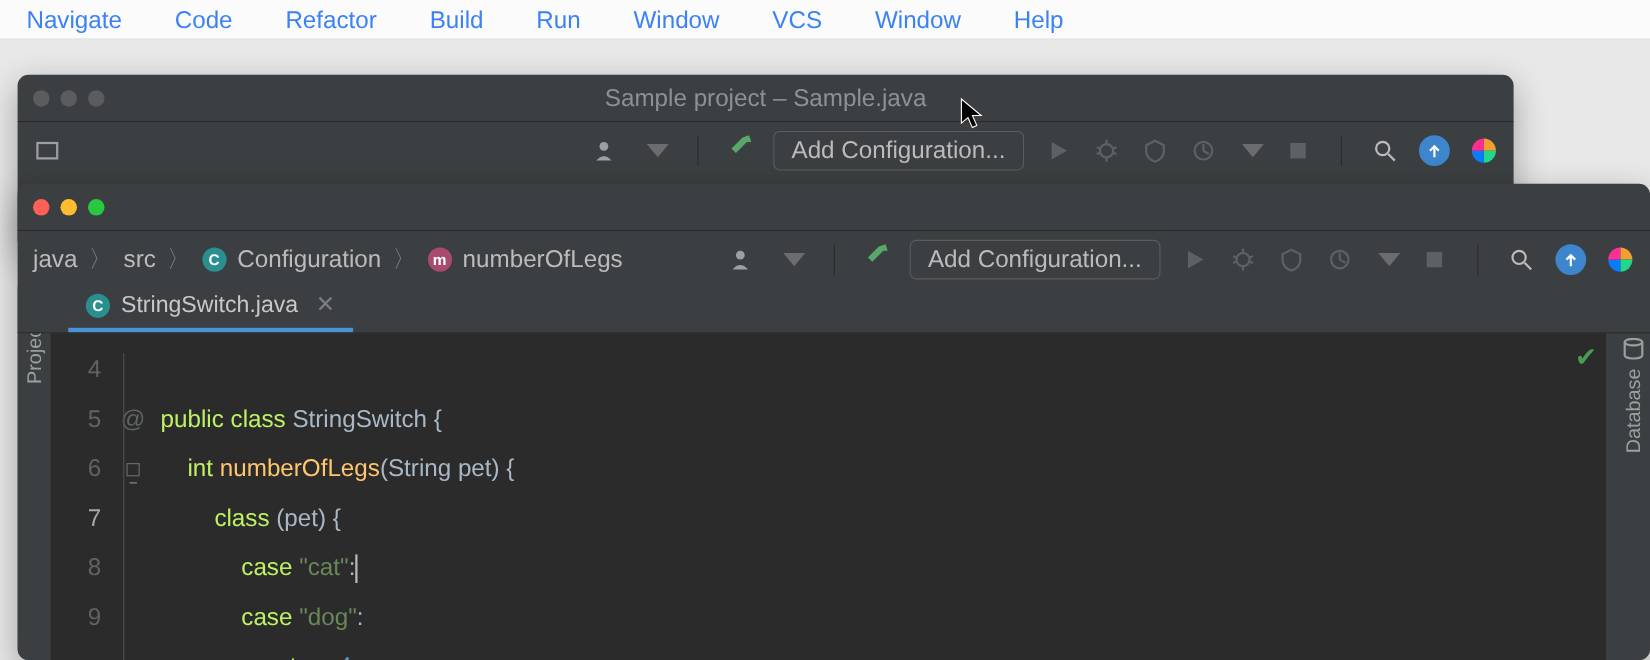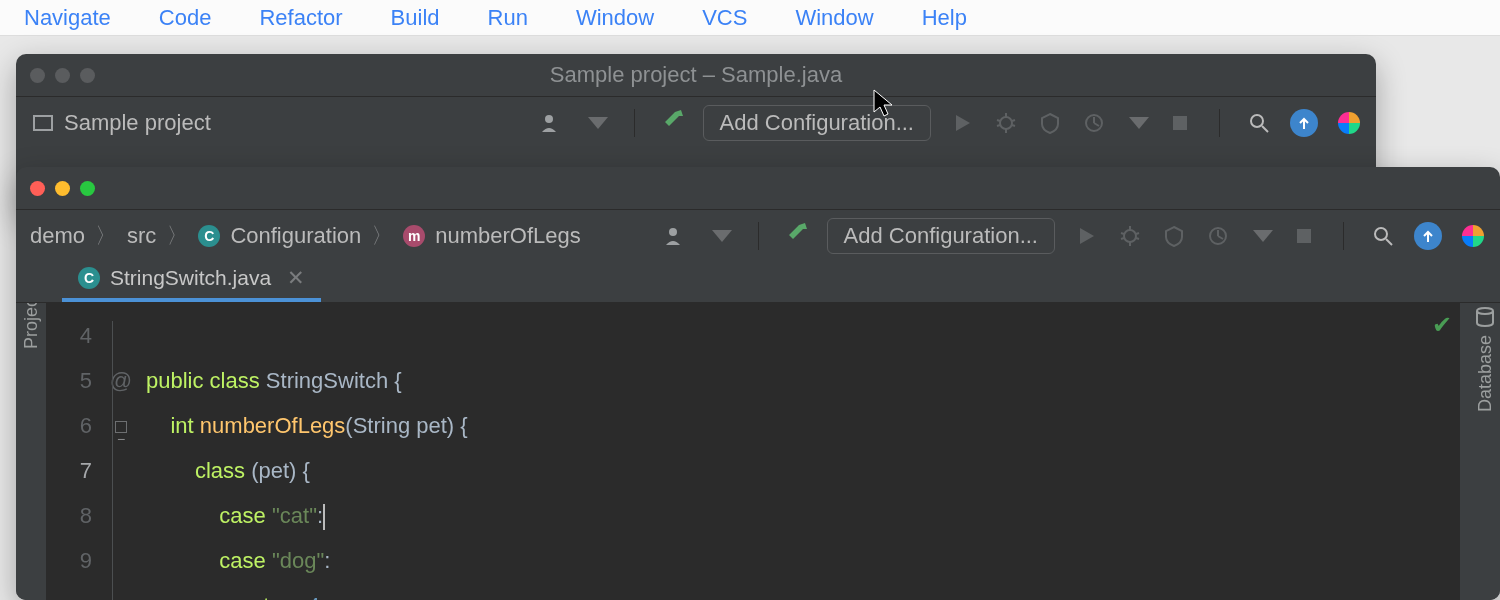--- a/index.html
+++ b/index.html
@@ -4,21 +4,21 @@
 <style>
 * { margin:0; padding:0; box-sizing:border-box; font-family:-apple-system,BlinkMacSystemFont,"Segoe UI",sans-serif; }
 body { width:1500px; height:600px; background:#e8e8e8; overflow:hidden; position:relative; }
 
 
 .sysmenu { height:36px; display:flex; align-items:center; padding:0 0; font-size:22px; color:#3b82f6; background:#fbfbfb; border-bottom:1px solid #ddd; }
 .sysmenu span { padding:0 24px; }
 
 
 .win { position:absolute; background:#3c3f41; border-radius:10px; overflow:hidden; box-shadow:0 10px 30px rgba(0,0,0,.3); }
-.win1 { left:16px; top:54px; width:1360px; height:160px; }
+.win1 { left:16px; top:68px; width:1360px; height:160px; }
 .win2 { left:16px; top:167px; width:1484px; height:433px; }
 
 .titlebar { height:42px; display:flex; align-items:center; padding:0 14px; color:#8e9193; font-size:22px; position:relative; }
 .tbtn { width:15px; height:15px; border-radius:50%; margin-right:10px; }
 .dim .tbtn { background:#5a5c5e; }
 .act .tbtn:nth-child(1){background:#ff5f57;} .act .tbtn:nth-child(2){background:#febc2e;} .act .tbtn:nth-child(3){background:#28c840;}
 .titlecenter { position:absolute; left:50%; transform:translateX(-50%); white-space:nowrap; }
 
 .toolbar { height:52px; display:flex; align-items:center; color:#bbb; font-size:22px; padding:0 14px; gap:8px; border-top:1px solid #2b2b2b; }
 .crumb { display:flex; align-items:center; gap:10px; }
@@ -85,21 +85,20 @@
     <div class="tbtn"></div>
     <div class="tbtn"></div>
     <div class="titlecenter">Sample project – Sample.java</div>
   </div>
   <div class="toolbar">
     <span class="icn">
       <svg width="22" height="22">
           <rect x="2" y="4" width="18" height="14" fill="none" stroke="#9da0a2" stroke-width="2"></rect>
         </svg>
     </span>
-    <span>Sample project</span>
     <div class="grow"></div>
     <div class="tbtool">
       <span class="icn">
         <svg width="26" height="22">
             <circle cx="9" cy="7" r="4" fill="#9da0a2"></circle>
             <path d="M2 20 Q9 12 16 20" fill="#9da0a2"></path>
           </svg>
       </span>
       <div class="tri"></div>
       <div class="sep"></div>
@@ -171,21 +170,21 @@
   </svg>
 
 <div class="win win2 act">
   <div class="titlebar">
     <div class="tbtn"></div>
     <div class="tbtn"></div>
     <div class="tbtn"></div>
   </div>
   <div class="toolbar">
     <div class="crumb">
-      <span>demo</span>
+      <span>java</span>
         <span class="chev">〉</span>
       <span>src</span>
         <span class="chev">〉</span>
       <span class="badge badge-c">C</span>
       <span>Configuration</span>
         <span class="chev">〉</span>
       <span class="badge badge-m">m</span>
       <span>numberOfLegs</span>
     </div>
     <div class="grow"></div>

